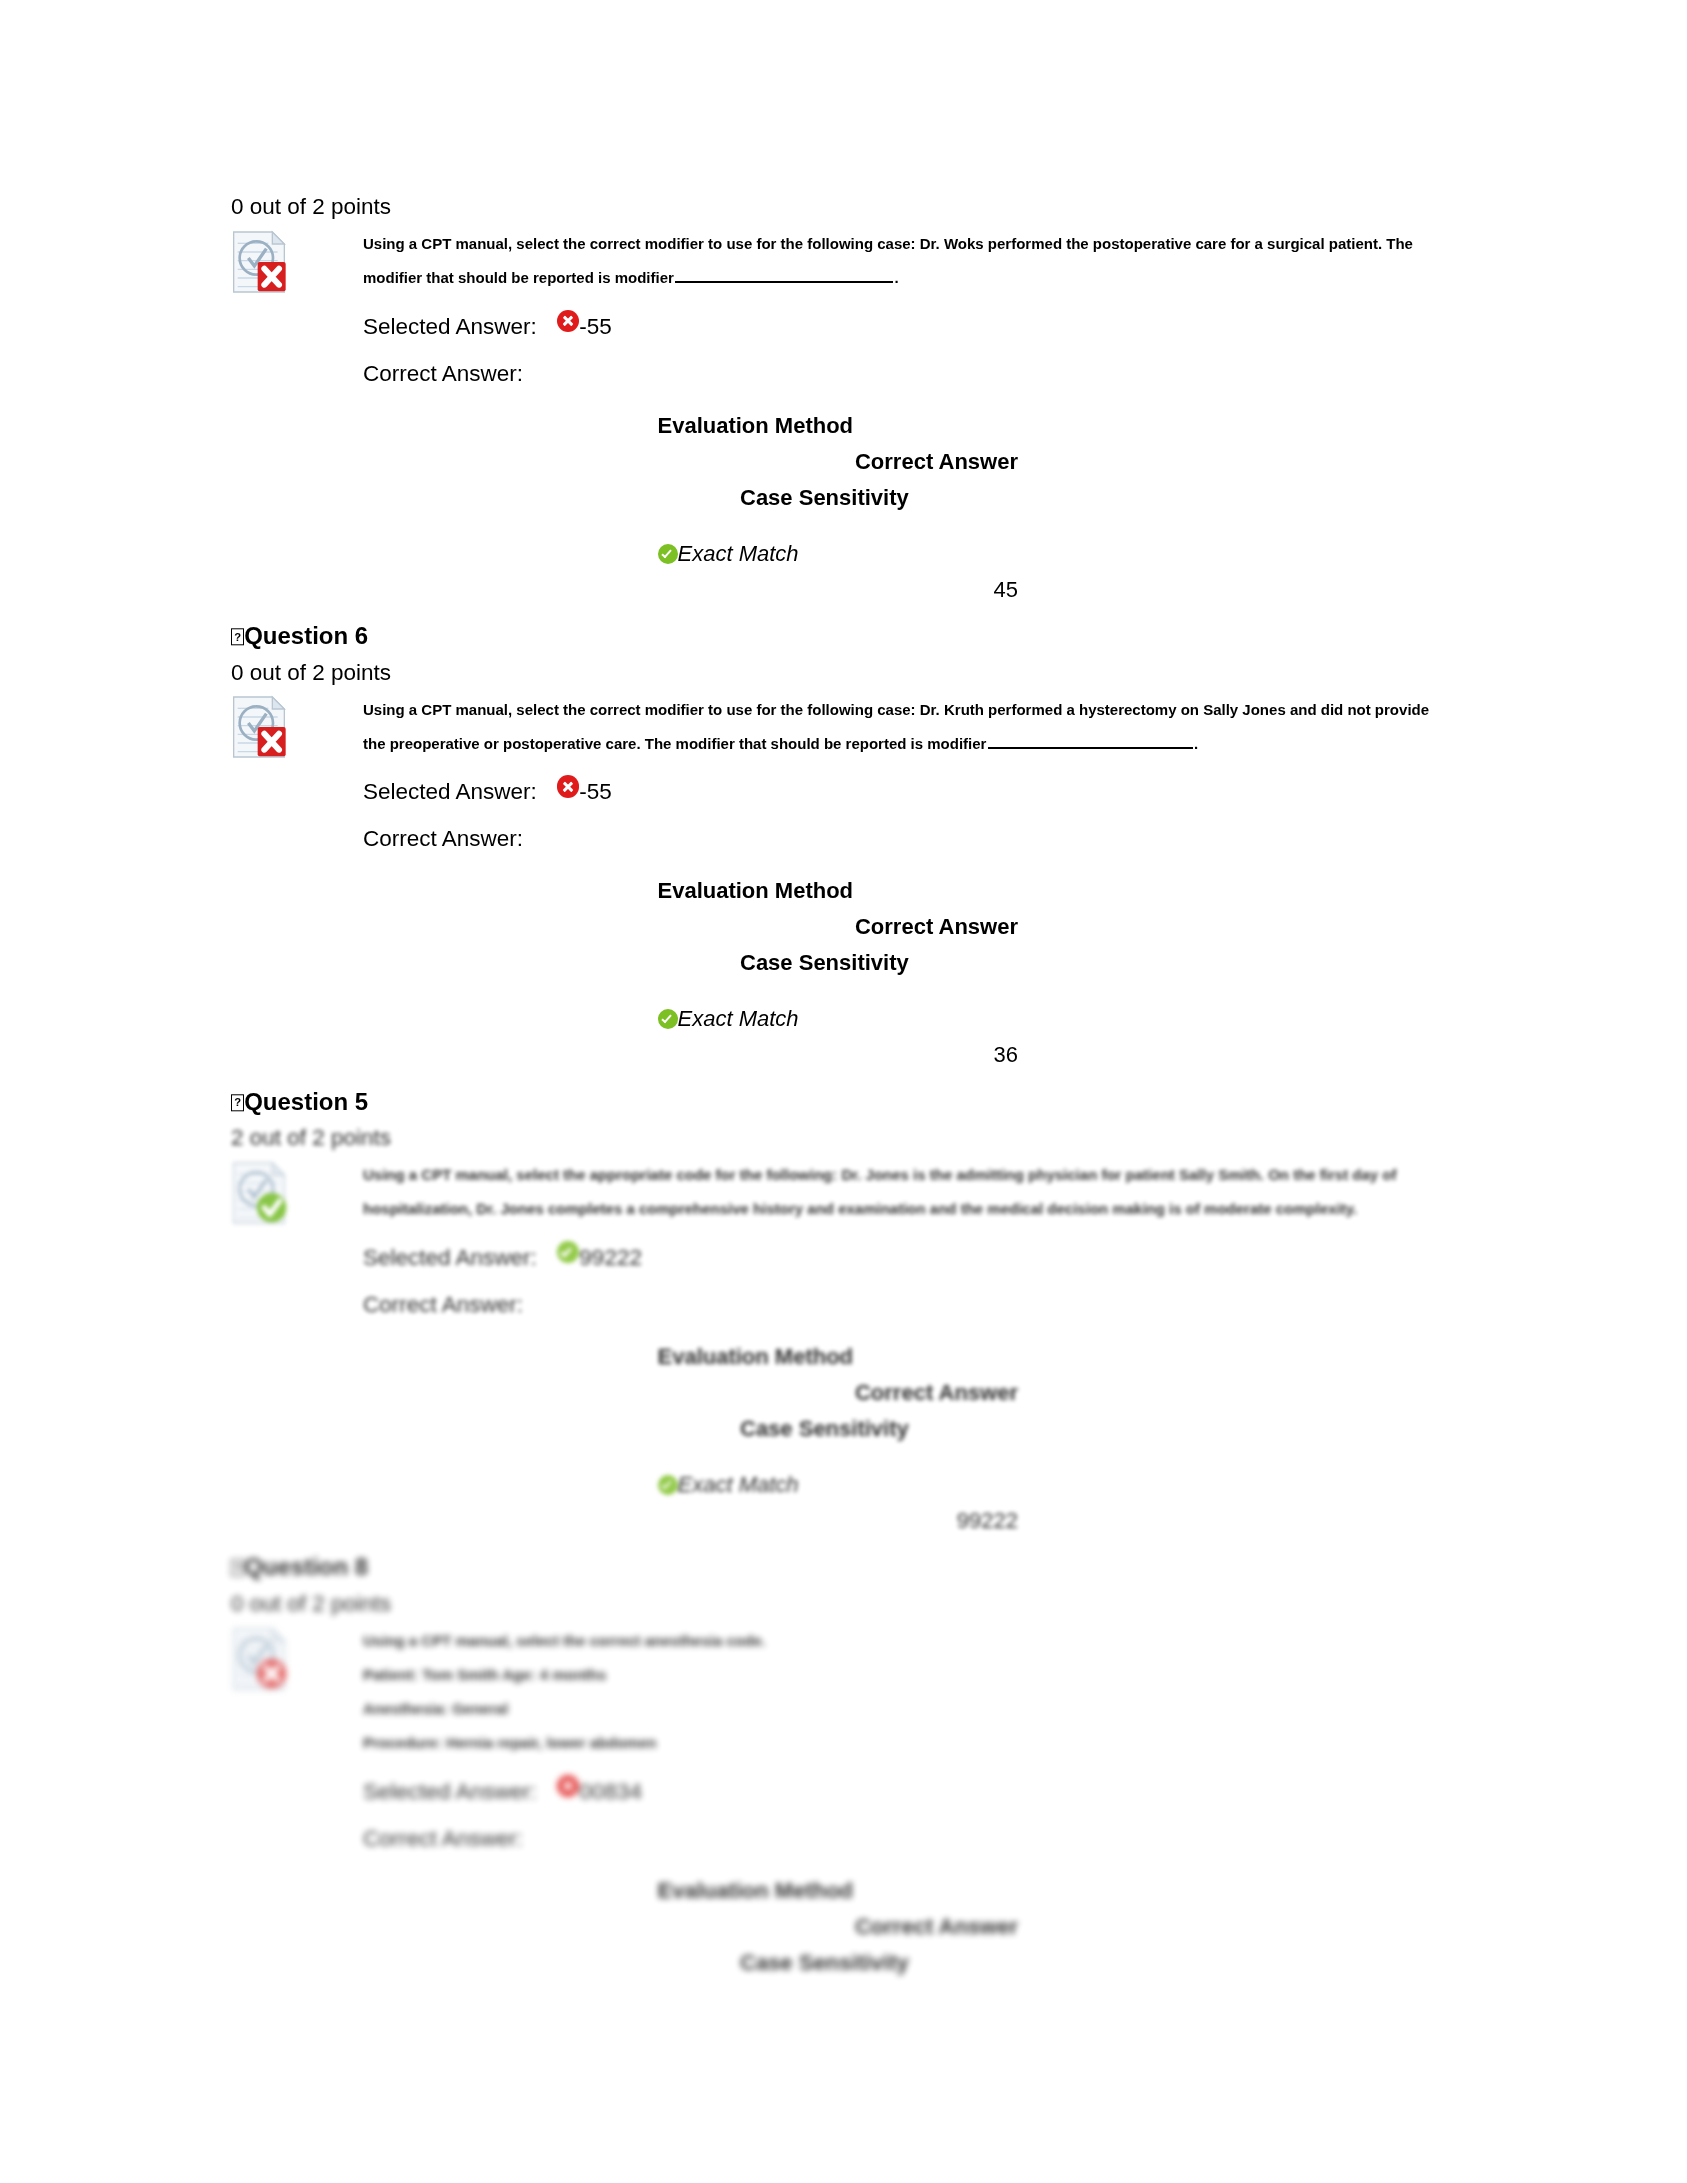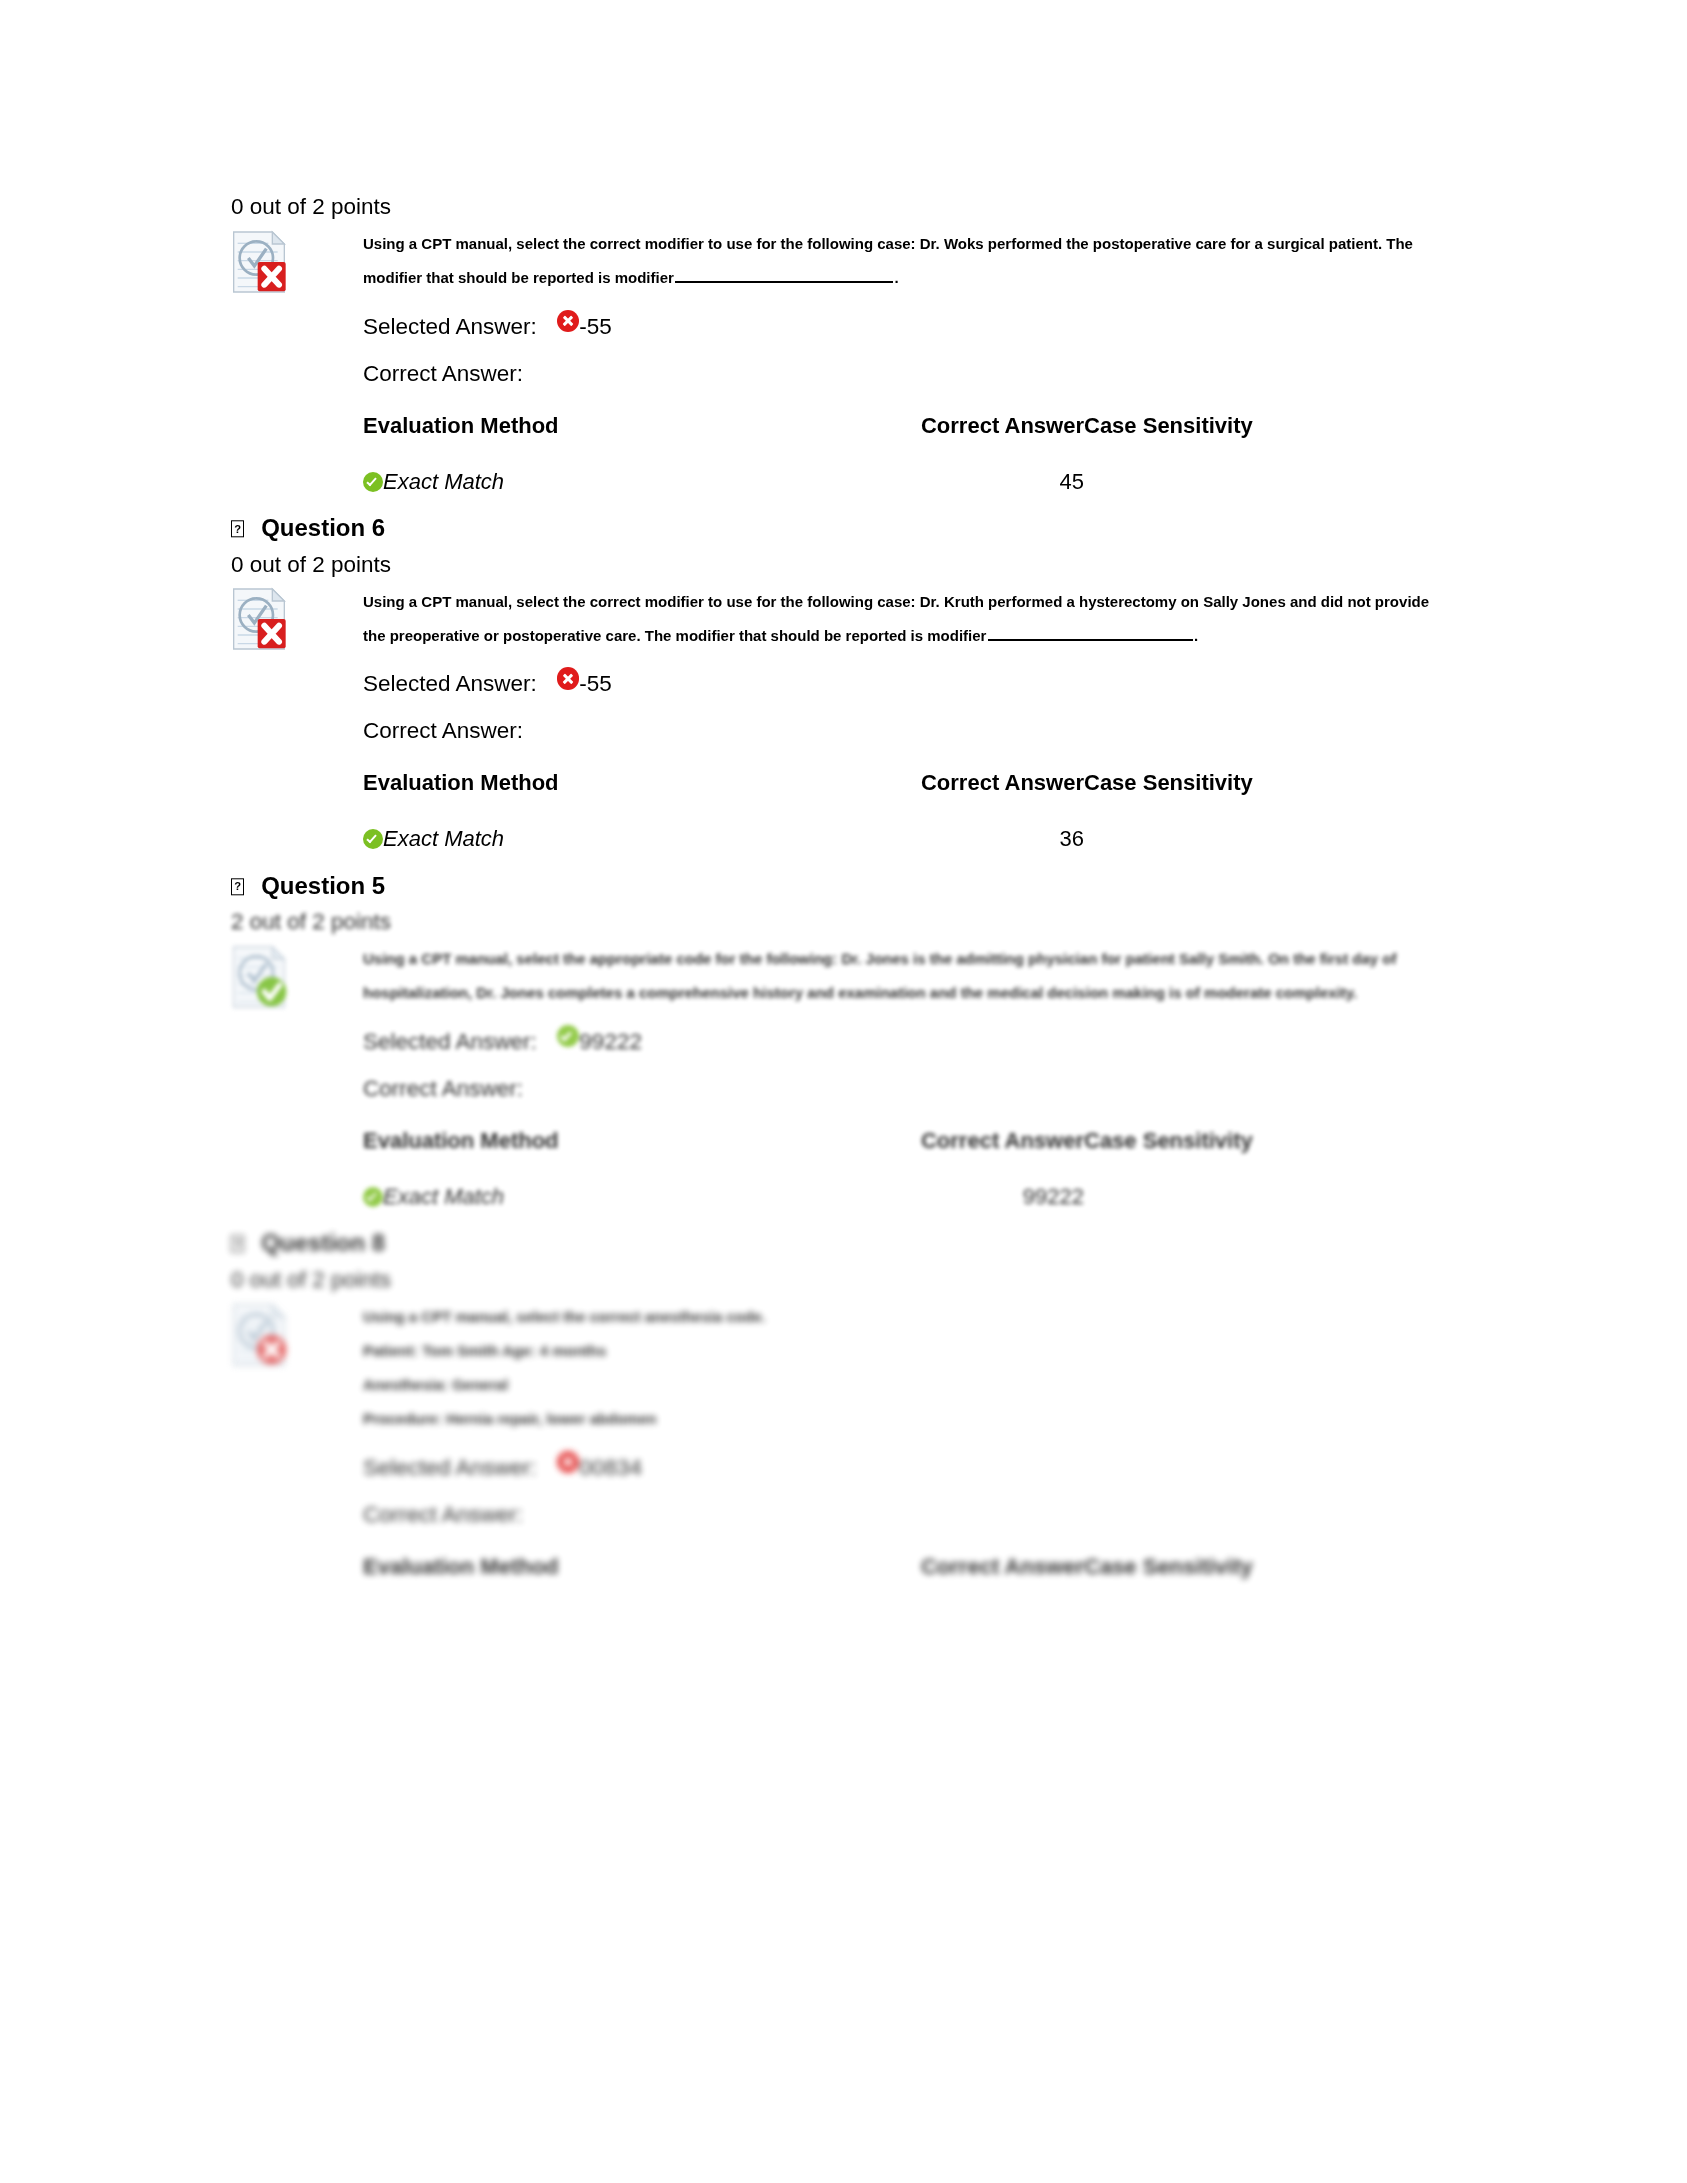--- a/index.html
+++ b/index.html
@@ -38,21 +38,21 @@
     white-space: nowrap;
   }
 
   .q-heading {
     font-size: 24px;
     font-weight: bold;
     line-height: 37px;
     margin: 9.3px 0 2.6px 0;
     display: flex;
     align-items: baseline;
-    gap: 17px;
+    gap: 0;
     white-space: nowrap;
   }
   .tofu {
     display: inline-block;
     width: 13.2px;
     height: 17px;
     border: 1.3px solid #000;
     box-sizing: border-box;
     position: relative;
     transform: translateY(1.3px);
@@ -122,20 +122,21 @@
   }
 
   
   .result-table {
     margin-top: 17px;
     width: 1032px;
   }
   .tbl-row {
     display: flex;
     align-items: center;
+    flex-direction: column;
   }
   .tbl-head {
     font-weight: bold;
     font-size: 22px;
     line-height: 36px;
   }
   .tbl-body {
     font-size: 22px;
     line-height: 36px;
     margin-top: 20px;

